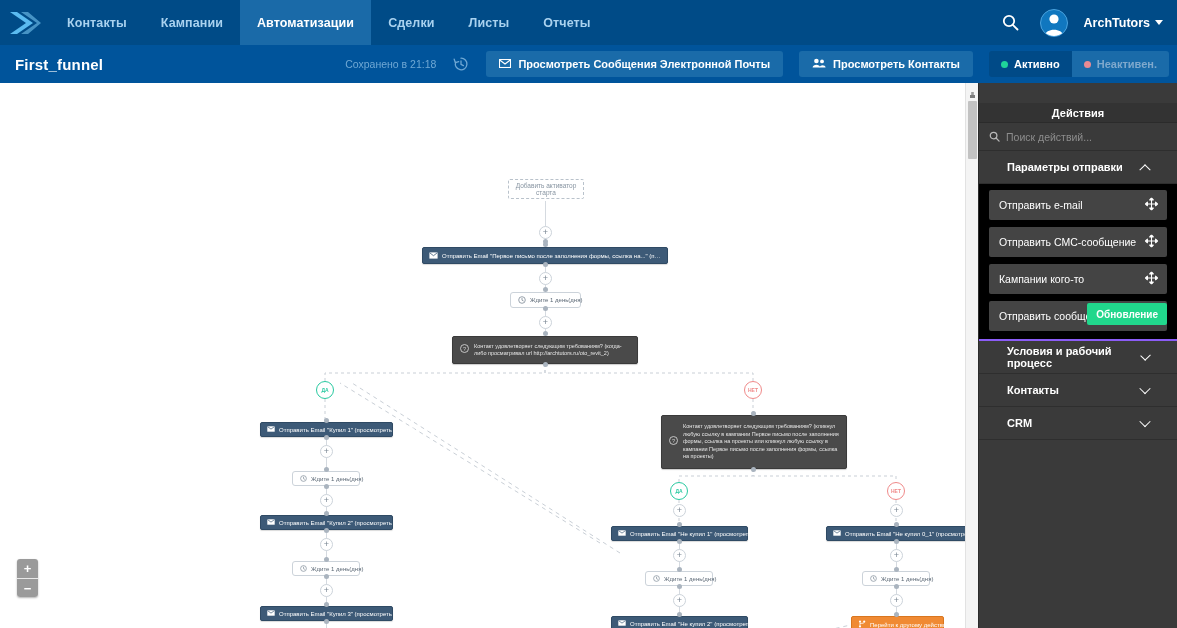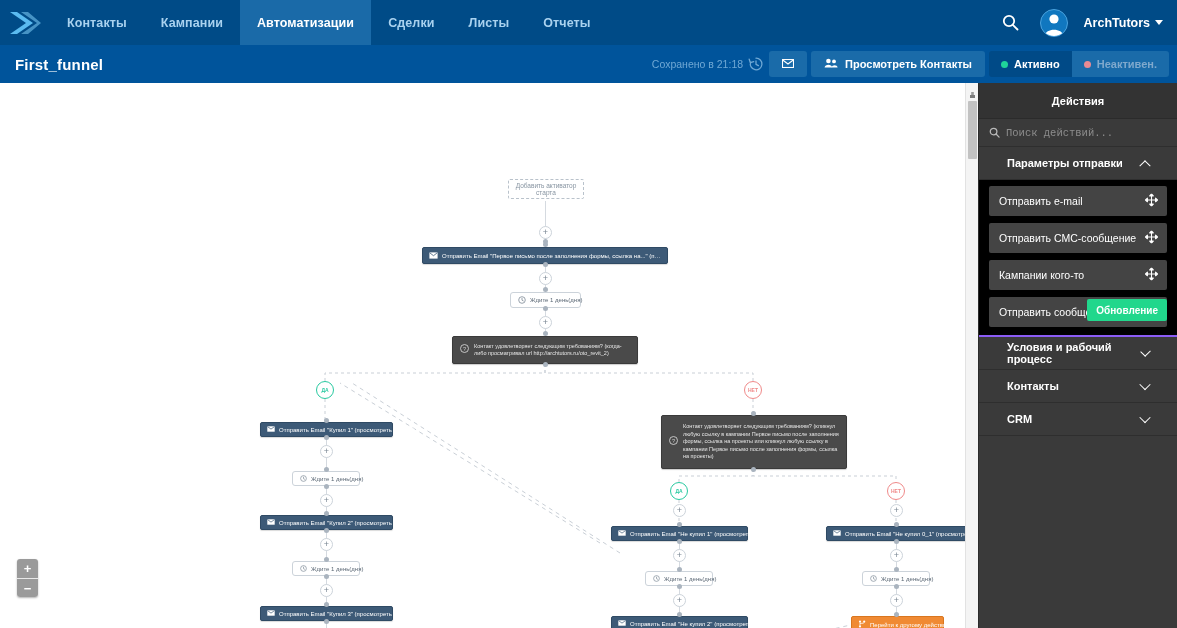--- a/index.html
+++ b/index.html
@@ -38,21 +38,21 @@
   .avatar svg { display: block; }
   .username { color: #ffffff; font-size: 12.5px; font-weight: bold; display: flex; align-items: center; gap: 5px; cursor: pointer; }
   .caret-d { width: 0; height: 0; border-left: 4px solid transparent; border-right: 4px solid transparent; border-top: 5px solid #ffffff; }
 
   
   .subhead {
     position: absolute; left: 0; top: 45px; width: 1177px; height: 38px;
     background: #00549b; display: flex; align-items: center;
   }
   .funnel-title { color: #ffffff; font-size: 15px; font-weight: bold; padding-left: 15px; letter-spacing: .2px; }
-  .subhead-right { position: absolute; right: 8px; top: 0; height: 38px; display: flex; align-items: center; gap: 4px; }
+  .subhead-right { position: absolute; right: 8px; top: 0; height: 38px; display: flex; align-items: center; gap: 16px; }
   .saved-txt { color: #6fa8d4; font-size: 10.5px; }
   .hist-icon { width: 18px; height: 18px; display: flex; align-items: center; justify-content: center; cursor: pointer; }
   .sbtn {
     height: 26px; background: #1a6ba9; border-radius: 3px; color: #ffffff;
     font-size: 11px; font-weight: bold; display: flex; align-items: center;
     gap: 7px; padding: 0 13px; cursor: pointer; white-space: nowrap;
   }
   .toggle-grp { display: flex; height: 26px; border-radius: 3px; overflow: hidden; }
   .tg {
     display: flex; align-items: center; gap: 6px; padding: 0 12px;
@@ -135,31 +135,32 @@
   }
   .anchor { position: absolute; width: 5px; height: 5px; border-radius: 50%; background: #aab4bf; }
   svg.link-layer { position: absolute; left: 0; top: 0; width: 978px; height: 545px; pointer-events: none; }
 
   
   .panel {
     position: absolute; right: 0; top: 83px; width: 199px; height: 545px;
     background: #3a3a3a; border-left: 1px solid #2b2b2b;
   }
   .panel-title {
-    height: 36px; background: #333333; color: #ffffff; font-size: 11px;
+    height: 20px; background: #333333; color: #ffffff; font-size: 11px;
     font-weight: bold; display: flex; align-items: center; justify-content: center;
     border-bottom: 1px solid #2b2b2b;
+    margin-top: 20px;
   }
   .panel-search {
     height: 28px; background: #3a3a3a; border-bottom: 1px solid #2e2e2e;
     display: flex; align-items: center; gap: 6px; padding: 0 10px;
   }
   .panel-search input {
     background: transparent; border: none; outline: none; color: #b7b7b7;
-    font-size: 10.5px; font-family: Liberation Mono, monospace; width: 100%;
+    font-size: 10.5px; font-family: Liberation Sans, sans-serif; width: 100%;
   }
   .panel-search input::placeholder { color: #8d8d8d; }
   .sec-head {
     height: 33px; display: flex; align-items: center; justify-content: space-between;
     padding: 0 28px; color: #ffffff; font-size: 11px; font-weight: bold;
     cursor: pointer; border-bottom: 1px solid #2e2e2e; background: #3a3a3a;
   }
   .sec-body { background: #000000; padding: 6px 10px 8px 10px; border-bottom: 2px solid #8b5cf6; }
   .act-item {
     position: relative; height: 30px; background: #444444; border-radius: 2px;
@@ -241,20 +242,21 @@
           <polyline points="8,5 8,8.3 10.4,9.6" fill="none" stroke="#6fa8d4" stroke-width="1.3" stroke-linecap="round"></polyline>
         </svg>
       </div>
       <div class="sbtn">
         <span>
           <svg width="12" height="9" viewBox="0 0 12 9">
             <rect x="0.5" y="0.5" width="11" height="8" fill="none" stroke="#ffffff" stroke-width="1.1"></rect>
             <polyline points="0.7,1 6,5 11.3,1" fill="none" stroke="#ffffff" stroke-width="1.1"></polyline>
           </svg>
         </span>
+        <span>Просмотреть Сообщения Электронной Почты</span>
       </div>
       <div class="sbtn">
         <span>
           <svg width="14" height="10" viewBox="0 0 14 10">
             <circle cx="4.4" cy="3" r="2.3" fill="#ffffff"></circle>
             <circle cx="10" cy="3.4" r="1.9" fill="#ffffff"></circle>
             <path d="M0.6 9.6 C1 5.9 7.8 5.9 8.2 9.6 Z" fill="#ffffff"></path>
             <path d="M7.6 9.6 C8 6.6 13.2 6.6 13.6 9.6 Z" fill="#ffffff"></path>
           </svg>
         </span>

